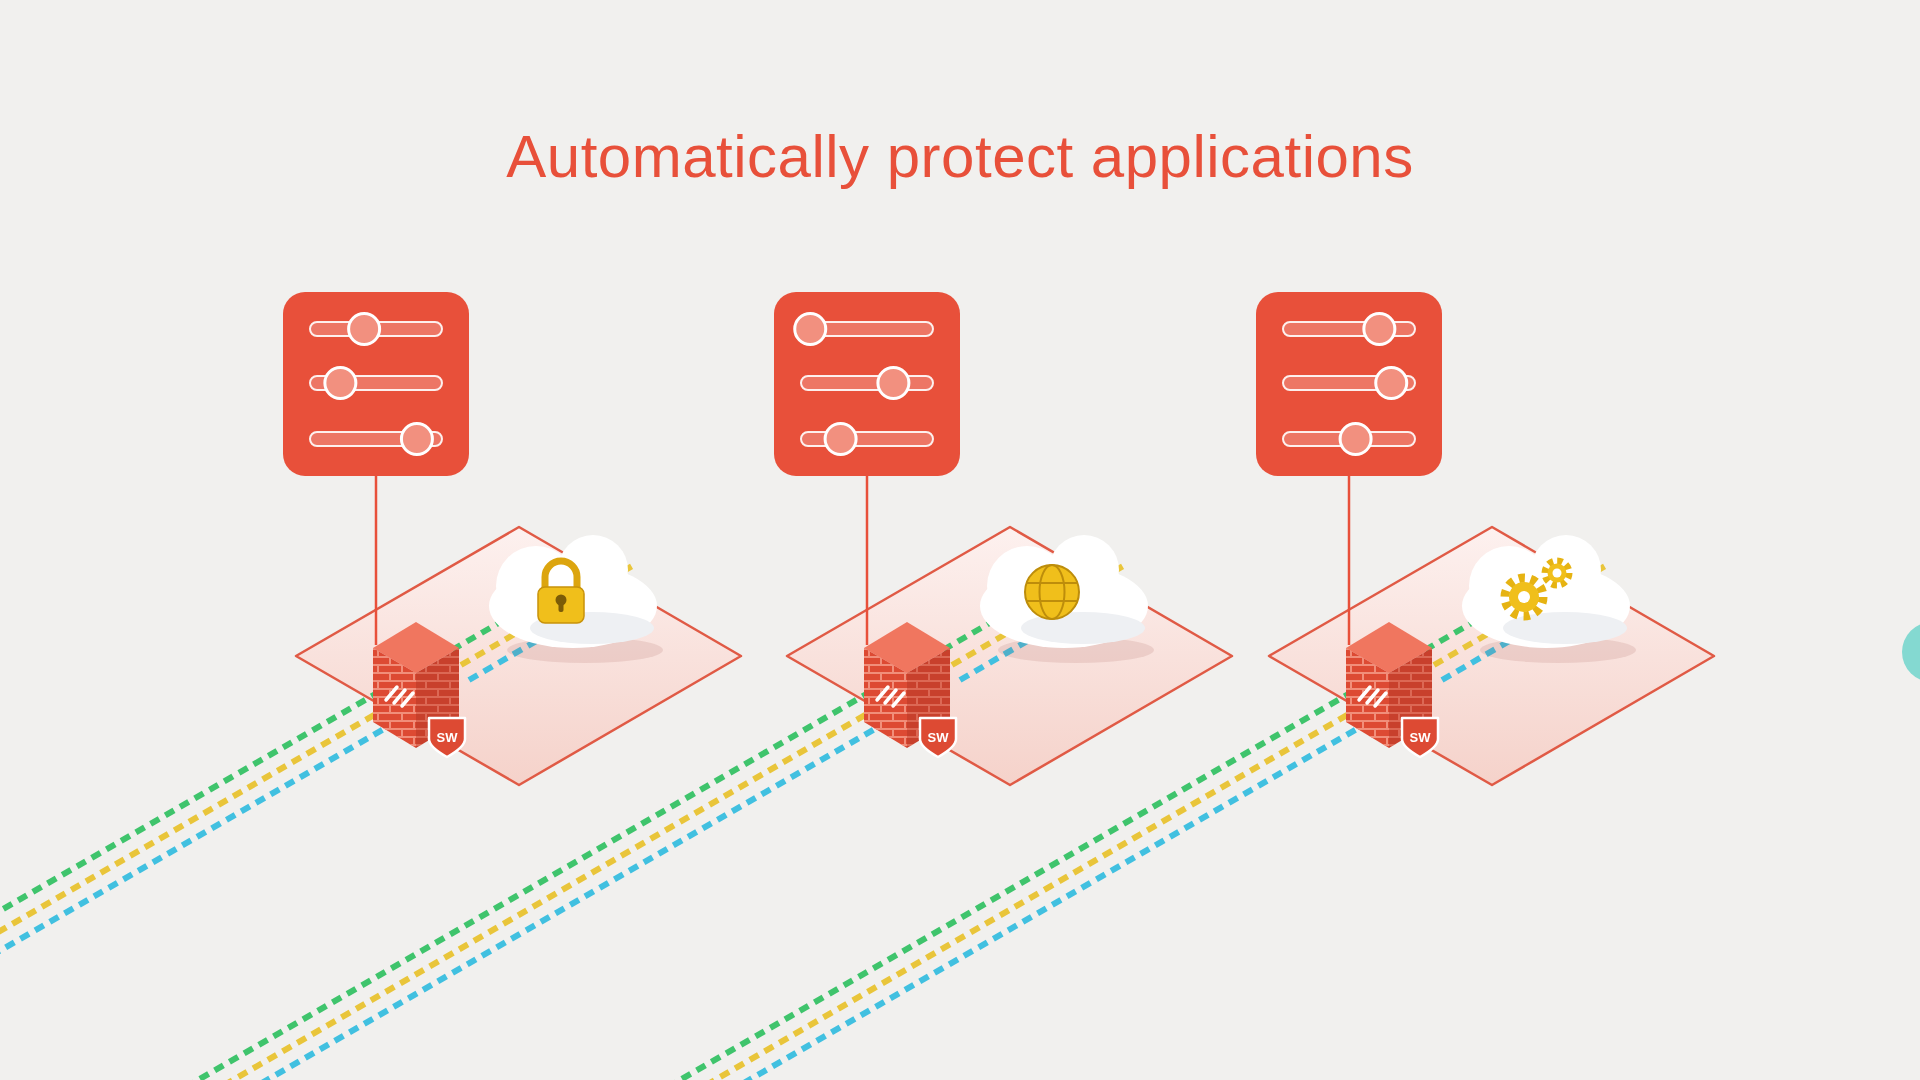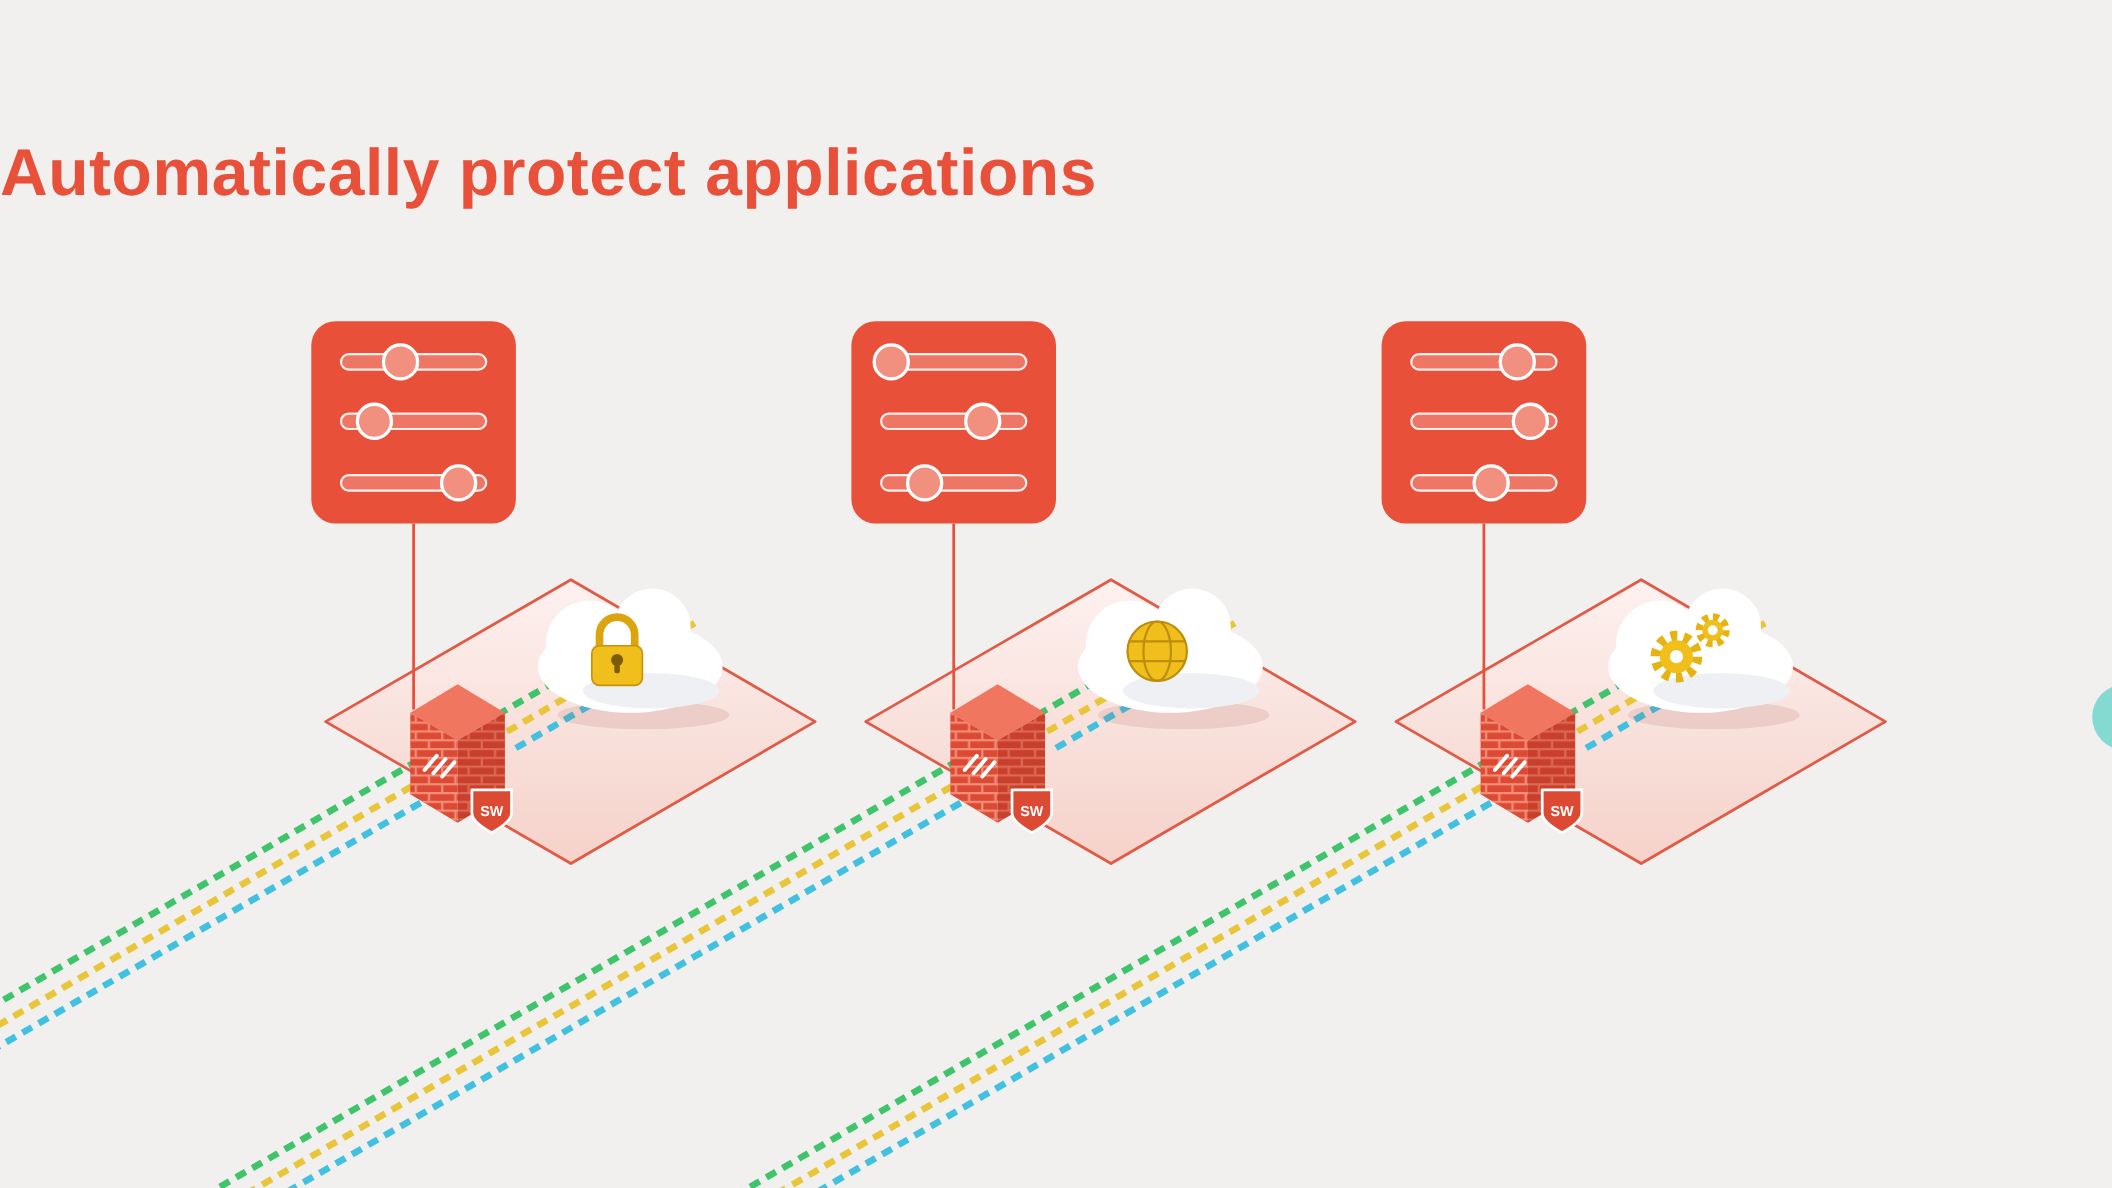--- a/index.html
+++ b/index.html
@@ -17,23 +17,23 @@
   html,body{width:1920px;height:1080px;overflow:hidden;}
   body{
     background:var(--background);
     font-family:"Liberation Sans", sans-serif;
     position:relative;
   }
   .canvas{position:absolute;inset:0;width:1920px;height:1080px;}
   h1.title{
     position:absolute;
     top:122px;left:0;width:100%;
-    text-align:left;
+    text-align:center;
     font-size:60px;
-    font-weight:700;
+    font-weight:400;
     letter-spacing:0.5px;
     color:var(--accent-red);
     z-index:2;
   }
   svg.scene{position:absolute;inset:0;z-index:1;}
   .traffic{stroke-width:6;stroke-dasharray:10 7;fill:none;}
   .track{fill:rgba(255,255,255,0.22);stroke:rgba(255,255,255,0.9);stroke-width:2;}
   .knob{fill:#f2907f;stroke:#ffffff;stroke-width:3;}
   .badge-text{font-family:"Liberation Sans",sans-serif;font-size:13px;font-weight:bold;fill:#ffffff;text-anchor:middle;}
 </style>

